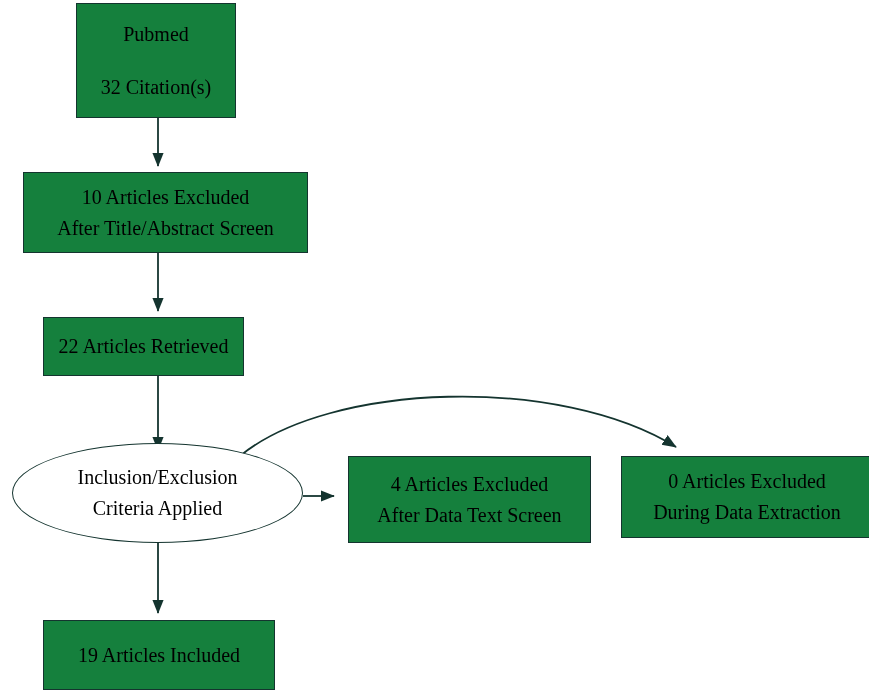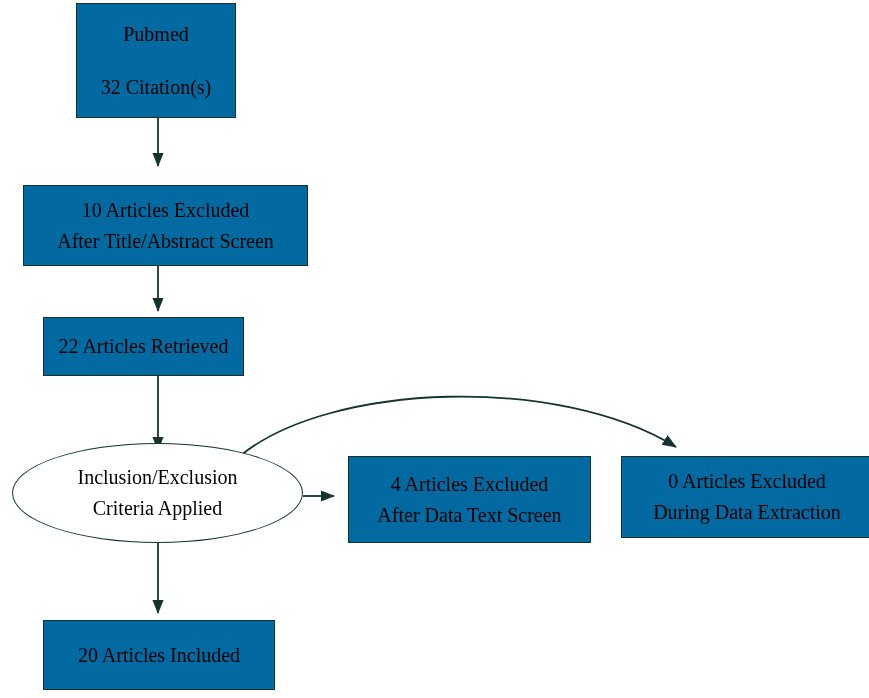--- a/index.html
+++ b/index.html
@@ -12,21 +12,21 @@
     width: 869px;
     height: 698px;
     background: #ffffff;
     font-family: "Liberation Serif", "DejaVu Serif", serif;
     overflow: hidden;
   }
   .node {
     position: absolute;
     box-sizing: border-box;
     border: 1.5px solid #14342f;
-    background: #0369a1;
+    background: #15803d;
     display: flex;
     flex-direction: column;
     align-items: center;
     justify-content: center;
     color: #000000;
     text-align: center;
     line-height: 1.55;
   }
   .node .line {
     display: block;
@@ -79,21 +79,21 @@
     <path d="M240,456 C330,382 560,375 676,447" fill="none" stroke="#14342f" stroke-width="1.8" marker-end="url(#arrow)"></path>
 
     <line x1="158" y1="543" x2="158" y2="613" stroke="#14342f" stroke-width="1.8" marker-end="url(#arrow)"></line>
   </svg>
 
   <div class="node" style="left:76px; top:3px; width:160px; height:115px;">
     <span class="line fs20">Pubmed</span>
     <span class="line fs20" style="margin-top:22px;">32 Citation(s)</span>
   </div>
 
-  <div class="node" style="left:23px; top:172px; width:285px; height:81px;margin-top:13px;">
+  <div class="node" style="left:23px; top:172px; width:285px; height:81px;">
     <span class="line fs20">10 Articles Excluded</span>
     <span class="line fs20">After Title/Abstract Screen</span>
   </div>
 
   <div class="node" style="left:43px; top:317px; width:201px; height:59px;">
     <span class="line fs20">22 Articles Retrieved</span>
   </div>
 
   <div class="ellipse" style="left:12px; top:443px; width:291px; height:100px;">
     <span class="line fs20">Inclusion/Exclusion</span>
@@ -104,16 +104,16 @@
     <span class="line fs20">4 Articles Excluded</span>
     <span class="line fs20">After Data Text Screen</span>
   </div>
 
   <div class="node" style="left:621px; top:456px; width:252px; height:82px;">
     <span class="line fs20">0 Articles Excluded</span>
     <span class="line fs20">During Data Extraction</span>
   </div>
 
   <div class="node" style="left:43px; top:620px; width:232px; height:70px;">
-    <span class="line fs20">20 Articles Included</span>
+    <span class="line fs20">19 Articles Included</span>
   </div>
 
 </div>
 
 </body></html>

